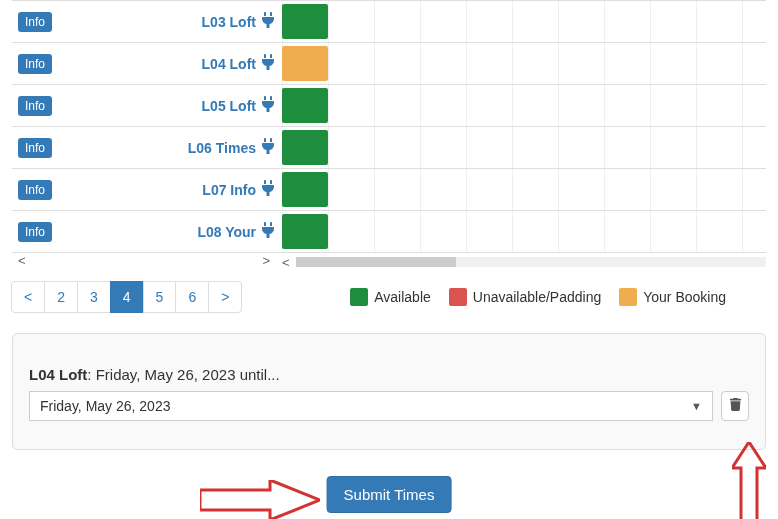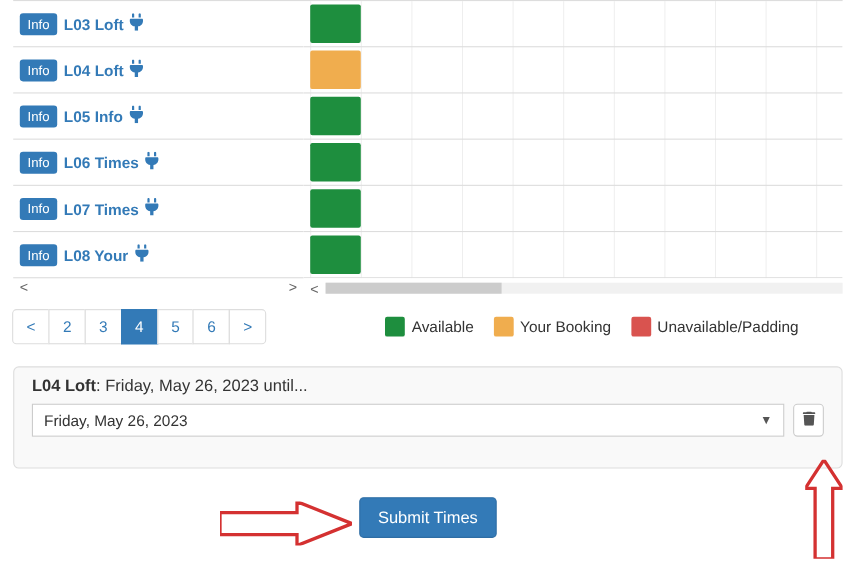--- a/index.html
+++ b/index.html
@@ -16,20 +16,21 @@
   
   .booking-table { display: flex; border-top: 1px solid #ddd; }
   .room-col { flex: 0 0 264px; }
   .grid-col { flex: 1; position: relative; overflow: hidden; }
 
   .room-row, .grid-row {
     height: 42px;
     border-bottom: 1px solid #ddd;
     display: flex;
     align-items: center;
+    justify-content: space-between;
   }
   .room-row { padding-left: 6px; gap: 6px; }
 
   .info-badge {
     background: #337ab7;
     color: #fff;
     font-size: 12px;
     padding: 3px 7px;
     border-radius: 3px;
     cursor: pointer;
@@ -122,21 +123,21 @@
   .sw-green { background: #1e8e3e; }
   .sw-orange { background: #f0ad4e; }
   .sw-red { background: #d9534f; }
 
   
   .panel {
     margin-top: 20px;
     border: 1px solid #ddd;
     border-radius: 5px;
     background: #f9f9f9;
-    padding: 8px 16px 28px 16px;
+    padding: 32px 16px 28px 16px;
   }
   .panel-title { margin-bottom: 8px; font-size: 15px; }
   .panel-title b { font-weight: 700; }
 
   .select-row { display: flex; align-items: stretch; gap: 8px; }
   .select-box {
     flex: 1;
     display: flex; align-items: center; justify-content: space-between;
     background: #fff;
     border: 1px solid #ccc;
@@ -207,39 +208,39 @@
           <span class="room-link">
             <span>L04 Loft</span>
             <span class="plug-icon"><svg viewBox="0 0 384 512">
                 <path d="M96 0c18 0 32 14 32 32v96H64V32C64 14 78 0 96 0zm192 0c18 0 32 14 32 32v96h-64V32c0-18 14-32 32-32zM32 160h320c18 0 32 14 32 32v32c0 83-63 151-144 159v129h-96V383C63 375 0 307 0 224v-32c0-18 14-32 32-32z"></path>
               </svg></span>
           </span>
         </div>
         <div class="room-row">
           <span class="info-badge">Info</span>
           <span class="room-link">
-            <span>L05 Info</span>
+            <span>L05 Loft</span>
             <span class="plug-icon"><svg viewBox="0 0 384 512">
                 <path d="M96 0c18 0 32 14 32 32v96H64V32C64 14 78 0 96 0zm192 0c18 0 32 14 32 32v96h-64V32c0-18 14-32 32-32zM32 160h320c18 0 32 14 32 32v32c0 83-63 151-144 159v129h-96V383C63 375 0 307 0 224v-32c0-18 14-32 32-32z"></path>
               </svg></span>
           </span>
         </div>
         <div class="room-row">
           <span class="info-badge">Info</span>
           <span class="room-link">
             <span>L06 Times</span>
             <span class="plug-icon"><svg viewBox="0 0 384 512">
                 <path d="M96 0c18 0 32 14 32 32v96H64V32C64 14 78 0 96 0zm192 0c18 0 32 14 32 32v96h-64V32c0-18 14-32 32-32zM32 160h320c18 0 32 14 32 32v32c0 83-63 151-144 159v129h-96V383C63 375 0 307 0 224v-32c0-18 14-32 32-32z"></path>
               </svg></span>
           </span>
         </div>
         <div class="room-row">
           <span class="info-badge">Info</span>
           <span class="room-link">
-            <span>L07 Times</span>
+            <span>L07 Info</span>
             <span class="plug-icon"><svg viewBox="0 0 384 512">
                 <path d="M96 0c18 0 32 14 32 32v96H64V32C64 14 78 0 96 0zm192 0c18 0 32 14 32 32v96h-64V32c0-18 14-32 32-32zM32 160h320c18 0 32 14 32 32v32c0 83-63 151-144 159v129h-96V383C63 375 0 307 0 224v-32c0-18 14-32 32-32z"></path>
               </svg></span>
           </span>
         </div>
         <div class="room-row">
           <span class="info-badge">Info</span>
           <span class="room-link">
             <span>L08 Your</span>
             <span class="plug-icon"><svg viewBox="0 0 384 512">
@@ -295,26 +296,26 @@
         <div class="page-item">5</div>
         <div class="page-item">6</div>
         <div class="page-item">&gt;</div>
       </div>
     <div class="legend">
       <div class="legend-item">
         <span class="swatch sw-green"></span>
         <span>Available</span>
       </div>
       <div class="legend-item">
+        <span class="swatch sw-red"></span>
+        <span>Unavailable/Padding</span>
+      </div>
+      <div class="legend-item">
         <span class="swatch sw-orange"></span>
         <span>Your Booking</span>
-      </div>
-      <div class="legend-item">
-        <span class="swatch sw-red"></span>
-        <span>Unavailable/Padding</span>
       </div>
     </div>
   </div>
 
   <div class="panel">
     <div class="panel-title">
       <b>L04 Loft</b><span>: </span><span>Friday, May 26, 2023 until...</span>
     </div>
     <div class="select-row">
       <div class="select-box">

